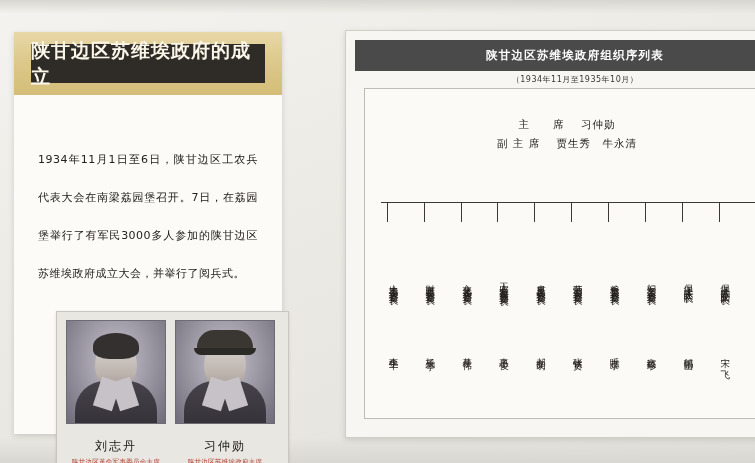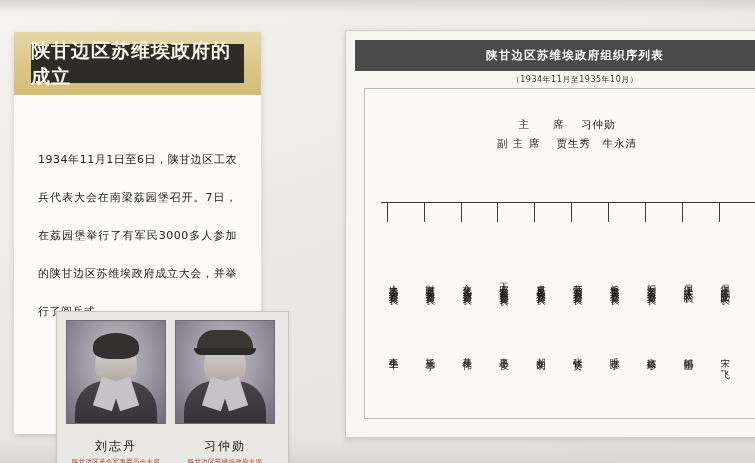--- a/index.html
+++ b/index.html
@@ -30,21 +30,21 @@
     position: absolute;
     left: 0; right: 0; bottom: 0; height: 26px;
     background: linear-gradient(to top, #d9d7d1, rgba(217,215,209,0));
   }
 
   
   #left-panel {
     position: absolute;
     left: 14px;
     top: 32px;
-    width: 247px;
+    width: 268px;
     height: 402px;
     background: #14532d;
     box-shadow: 0 2px 6px rgba(0,0,0,0.14);
   }
   #left-header {
     position: relative;
     height: 63px;
     background: linear-gradient(to bottom, #e8d8a8 0%, #ddc98c 45%, #d4bd78 100%);
     border-bottom: 1px solid #cbb46a;
   }

